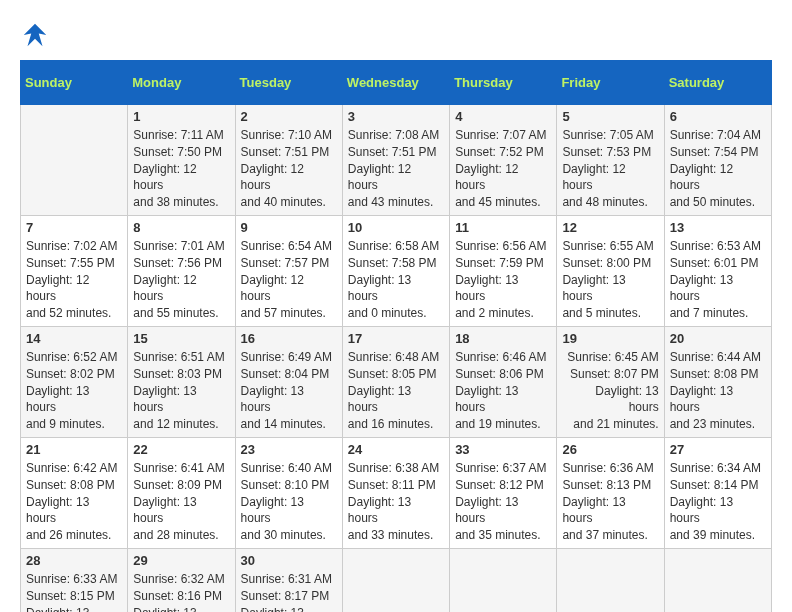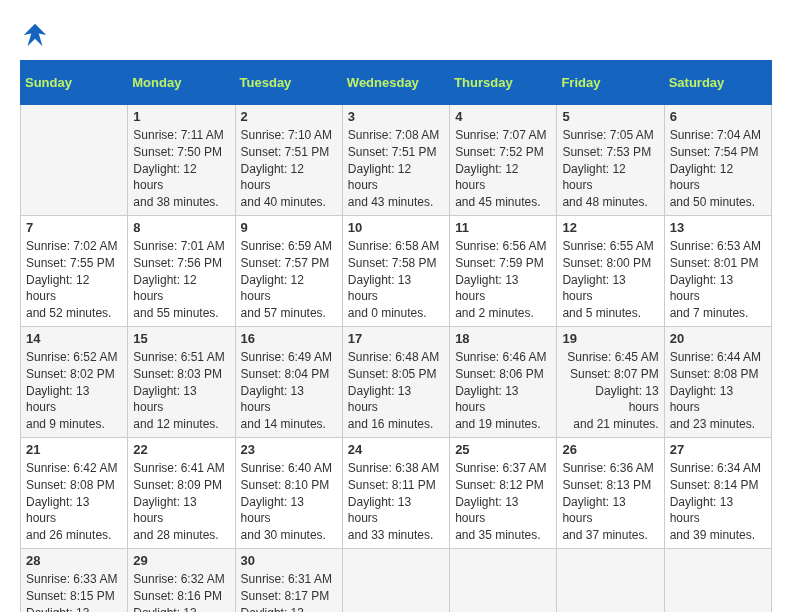--- a/index.html
+++ b/index.html
@@ -175,21 +175,21 @@
         </td>
         <td>
           <div class="day-number">8</div>
           <div class="day-info" style="white-space: pre-line;">Sunrise: 7:01 AM
 Sunset: 7:56 PM
 Daylight: 12 hours
 and 55 minutes.</div>
         </td>
         <td>
           <div class="day-number">9</div>
-          <div class="day-info" style="white-space: pre-line;">Sunrise: 6:59 AM
+          <div class="day-info" style="white-space: pre-line;">Sunrise: 6:54 AM
 Sunset: 7:57 PM
 Daylight: 12 hours
 and 57 minutes.</div>
         </td>
         <td>
           <div class="day-number">10</div>
           <div class="day-info" style="white-space: pre-line;">Sunrise: 6:58 AM
 Sunset: 7:58 PM
 Daylight: 13 hours
 and 0 minutes.</div>
@@ -204,21 +204,21 @@
         <td>
           <div class="day-number">12</div>
           <div class="day-info" style="white-space: pre-line;">Sunrise: 6:55 AM
 Sunset: 8:00 PM
 Daylight: 13 hours
 and 5 minutes.</div>
         </td>
         <td>
           <div class="day-number">13</div>
           <div class="day-info" style="white-space: pre-line;">Sunrise: 6:53 AM
-Sunset: 8:01 PM
+Sunset: 6:01 PM
 Daylight: 13 hours
 and 7 minutes.</div>
         </td>
       </tr>
       <tr>
         <td>
           <div class="day-number">14</div>
           <div class="day-info" style="white-space: pre-line;">Sunrise: 6:52 AM
 Sunset: 8:02 PM
 Daylight: 13 hours
@@ -290,21 +290,21 @@
 and 30 minutes.</div>
         </td>
         <td>
           <div class="day-number">24</div>
           <div class="day-info" style="white-space: pre-line;">Sunrise: 6:38 AM
 Sunset: 8:11 PM
 Daylight: 13 hours
 and 33 minutes.</div>
         </td>
         <td>
-          <div class="day-number">25</div>
+          <div class="day-number">33</div>
           <div class="day-info" style="white-space: pre-line;">Sunrise: 6:37 AM
 Sunset: 8:12 PM
 Daylight: 13 hours
 and 35 minutes.</div>
         </td>
         <td>
           <div class="day-number">26</div>
           <div class="day-info" style="white-space: pre-line;">Sunrise: 6:36 AM
 Sunset: 8:13 PM
 Daylight: 13 hours

